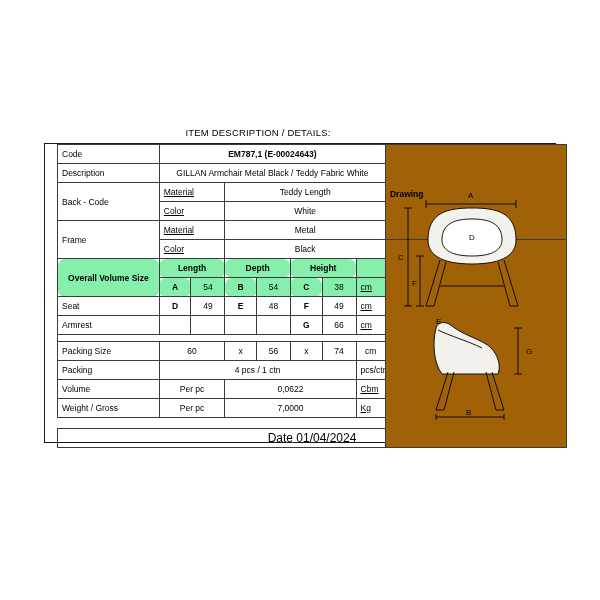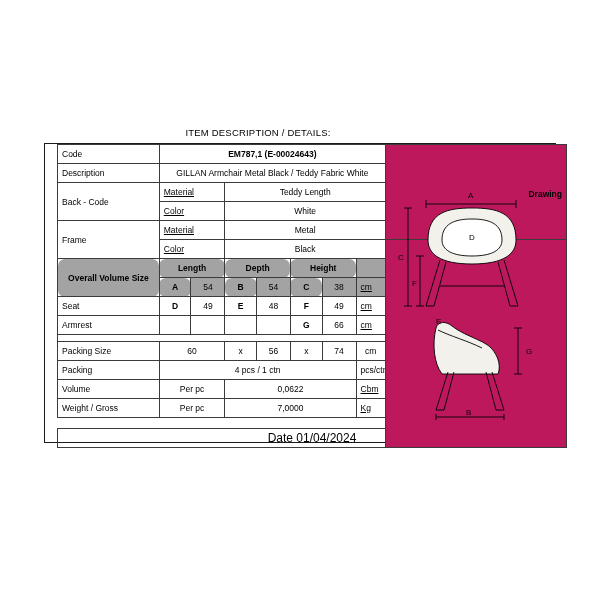--- a/index.html
+++ b/index.html
@@ -57,26 +57,26 @@
     white-space: nowrap;
     overflow: hidden;
   }
   .lbl {
     width: 90px;
     font-weight: normal;
   }
   .b { font-weight: bold; border-radius: 7px; }
   .c { text-align: center; }
   .l { text-align: left; text-decoration: underline; }
-  .yellow { background: #a3a3a3; }
+  .yellow { background: #86efac; }
   .drawing-cell {
     width: 160px;
-    text-align: right;
+    text-align: left;
     vertical-align: top;
-    background: #be185d;
+    background: #a16207;
     position: relative;
     padding: 0;
   }
   .drawing-label {
     font-weight: bold;
     font-size: 8.5px;
     padding-top: 3px;
   }
   .date-row td {
     text-align: center;

